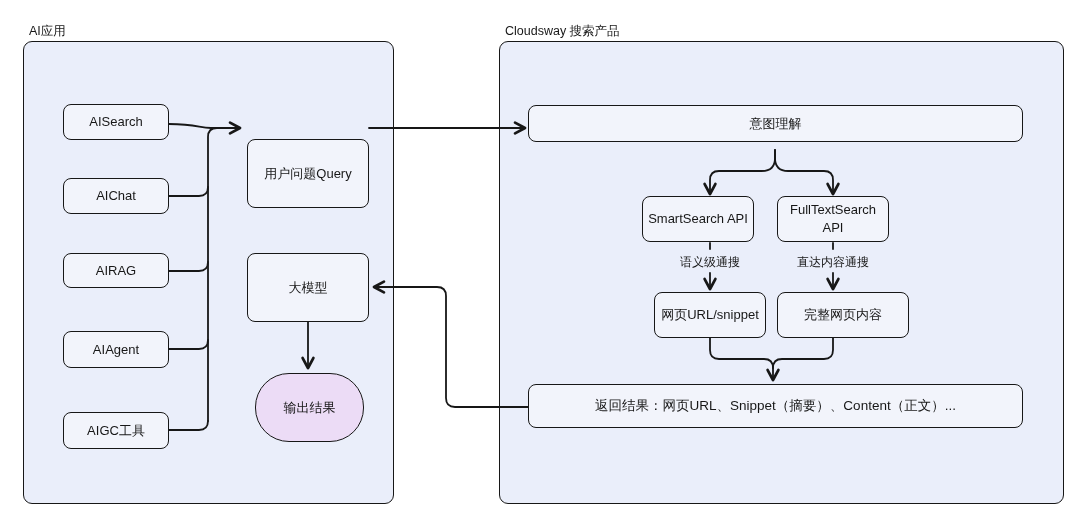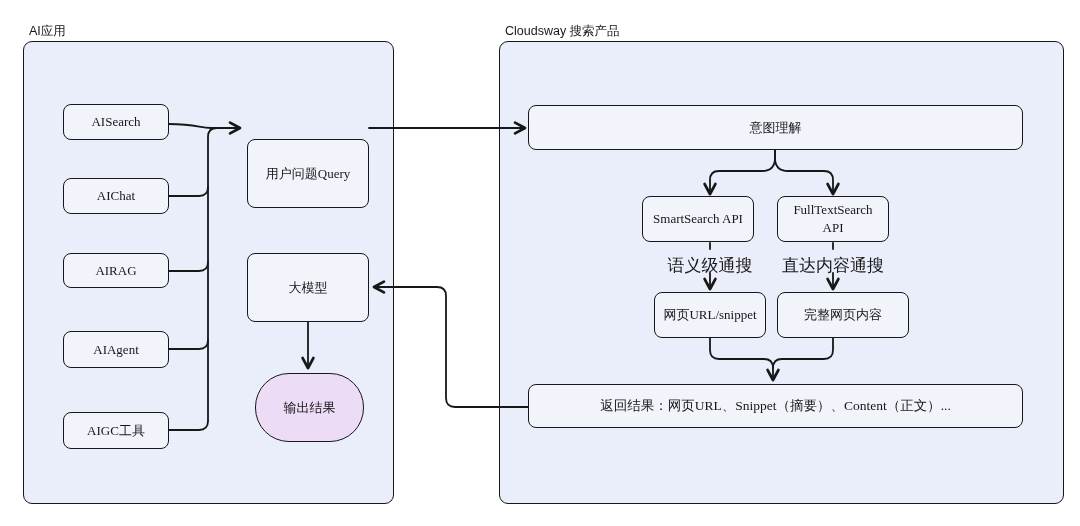--- a/index.html
+++ b/index.html
@@ -52,45 +52,44 @@
     position:absolute;
     display:flex;align-items:center;justify-content:center;
     text-align:center;
     border:1.8px solid var(--stroke);
     border-radius:8px;
     background:var(--node-fill);
     font-size:13px;
     line-height:1.35;
     padding:2px 4px;
     box-sizing:border-box;
-    font-family:Liberation Serif, serif;
   }
   .node.result-node{font-size:13.5px;}
   .node.output-node{
     border-radius:34px;
     background:var(--output-fill);
   }
   .edge-label{
     position:absolute;
-    font-size:17px;
+    font-size:12px;
     text-align:center;
     white-space:nowrap;
     transform:translateX(-50%);
     color:var(--stroke);
   }
   
   .n-aisearch{left:63px;top:104px;width:106px;height:36px;}
   .n-aichat{left:63px;top:178px;width:106px;height:36px;}
   .n-airag{left:63px;top:253px;width:106px;height:35px;}
   .n-aiagent{left:63px;top:331px;width:106px;height:37px;}
   .n-aigc{left:63px;top:412px;width:106px;height:37px;}
   .n-query{left:247px;top:93px;width:122px;height:69px;margin-top:46px;}
   .n-llm{left:247px;top:253px;width:122px;height:69px;}
   .n-output{left:255px;top:373px;width:109px;height:69px;}
-  .n-intent{left:528px;top:105px;width:495px;height:45px;}
+  .n-intent{left:528px;top:105px;width:495px;height:37px;}
   .n-smartsearch{left:642px;top:196px;width:112px;height:46px;}
   .n-fulltext{left:777px;top:196px;width:112px;height:46px;}
   .n-urlsnippet{left:654px;top:292px;width:112px;height:46px;}
   .n-fullcontent{left:777px;top:292px;width:132px;height:46px;}
   .n-result{left:528px;top:384px;width:495px;height:44px;}
   .g-ai{left:23px;top:41px;width:371px;height:463px;}
   .g-cloudsway{left:499px;top:41px;width:565px;height:463px;}
   .el-semantic{left:710px;top:254px;}
   .el-direct{left:833px;top:254px;}
 </style>

